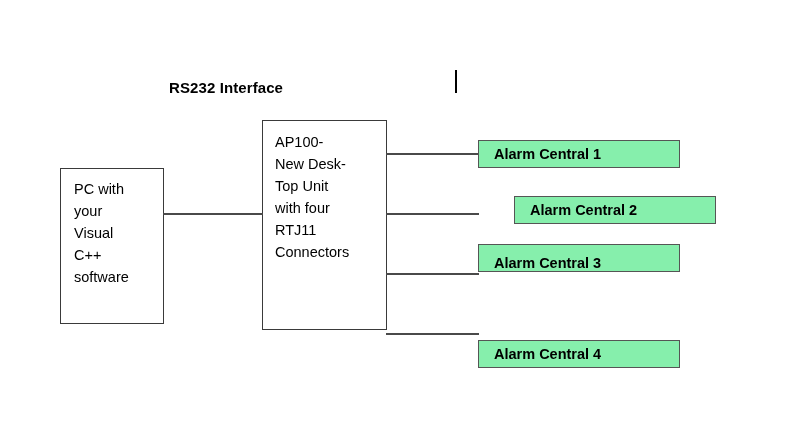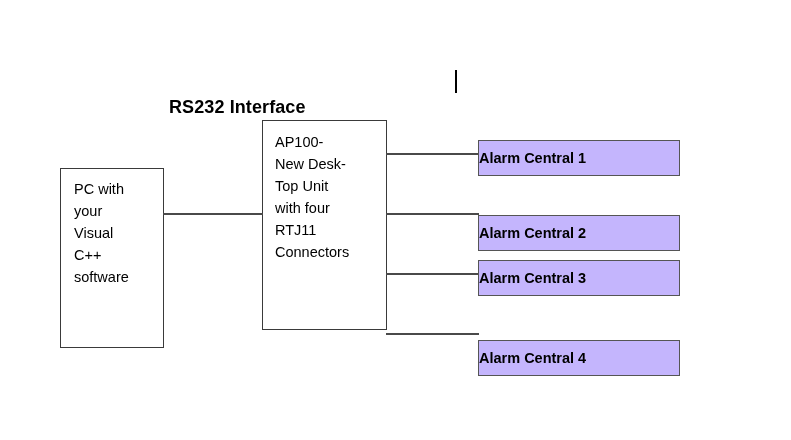--- a/index.html
+++ b/index.html
@@ -14,26 +14,25 @@
     position: relative;
     width: 791px;
     height: 440px;
     background: #ffffff;
     overflow: hidden;
   }
 
   
   .caption {
     position: absolute;
-    font-size: 18px;
+    font-size: 15px;
     font-weight: bold;
     color: #000000;
     white-space: nowrap;
     letter-spacing: 0.1px;
-    margin-top: 18px;
   }
   #caption-rs232 { left: 169px; top: 79px; }
   #caption-telephone { left: 389px; top: 79px; }
 
   
   #text-caret {
     position: absolute;
     left: 455px;
     top: 70px;
     width: 1.5px;
@@ -46,57 +45,58 @@
     position: absolute;
     box-sizing: border-box;
     background: #ffffff;
     border: 1.4px solid #3a3a3a;
   }
 
   #box-pc {
     left: 60px;
     top: 168px;
     width: 104px;
-    height: 180px;
+    height: 156px;
     padding: 9px 0 0 13px;
   }
   #box-unit {
     left: 262px;
     top: 120px;
     width: 125px;
     height: 210px;
     padding: 10px 0 0 12px;
   }
   .box-text {
     font-size: 14.5px;
     line-height: 22px;
     color: #000000;
     white-space: pre-line;
   }
 
   .alarm-box {
     position: absolute;
     left: 478px;
     width: 202px;
-    height: 36px;
+    height: 28px;
     box-sizing: border-box;
-    background: #c4b5fd;
+    background: #86efac;
     border: 1.4px solid #555555;
     display: flex;
     align-items: center;
+    padding-left: 15px;
   }
   .alarm-label {
     font-size: 14.5px;
     font-weight: bold;
     color: #000000;
     white-space: nowrap;
   }
   #alarm-1 { top: 140px; }
-  #alarm-2 { top: 215px; }
-  #alarm-3 { top: 260px; }
+  #alarm-2 { top: 196px; margin-left: 36px; }
+  #alarm-3 { top: 244px; align-items: flex-end; }
   #alarm-4 { top: 340px; }
 
   
   .connector {
     position: absolute;
     height: 1.6px;
     background: #4a4a4a;
   }
   #conn-pc-unit   { left: 163px; top: 213px; width: 100px; }
   #conn-unit-a1   { left: 386px; top: 153px; width: 93px; }

